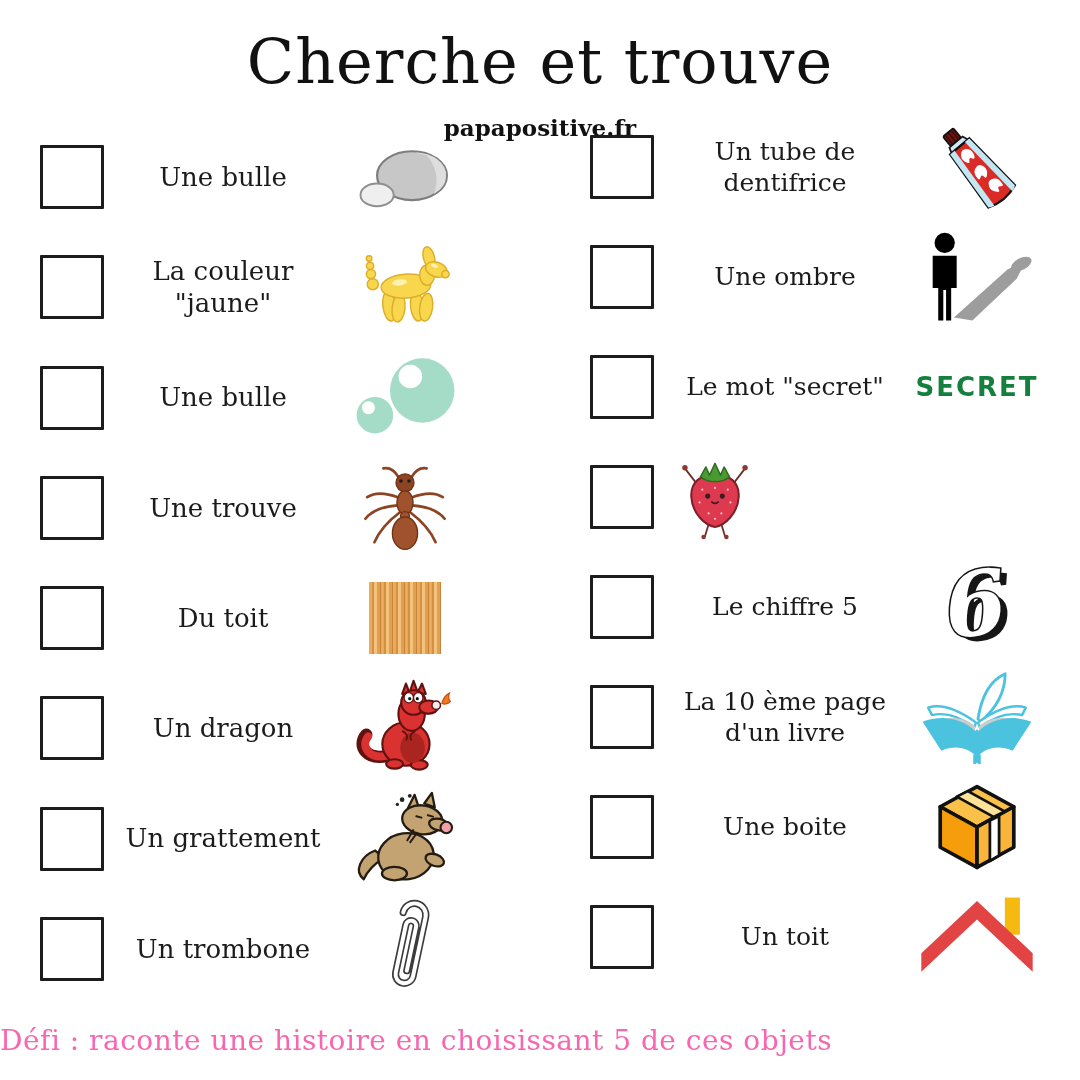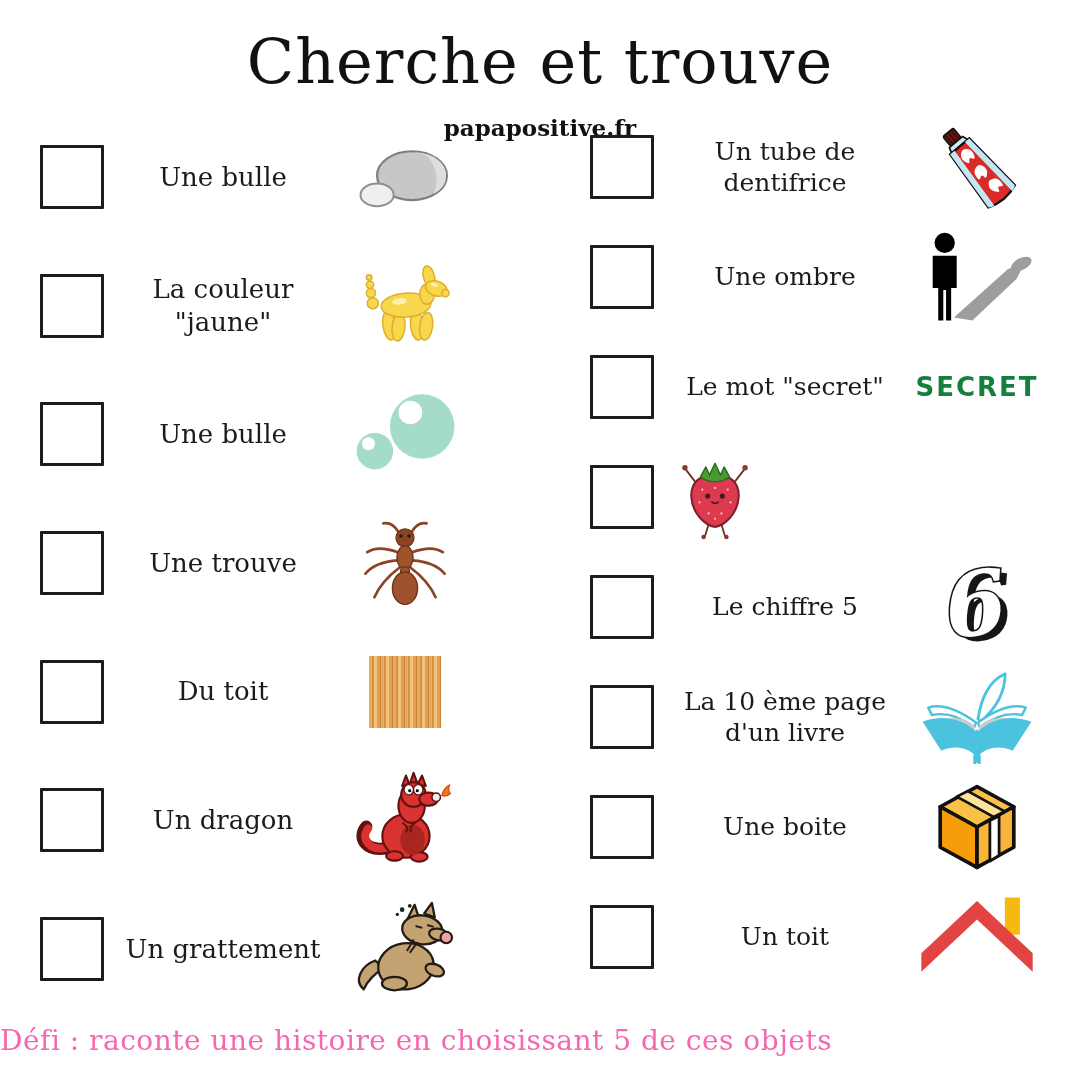--- a/index.html
+++ b/index.html
@@ -194,20 +194,32 @@
         <circle cx="98" cy="38" r="6" fill="#f2a0a8" stroke="#241c12" stroke-width="2.2"></circle>
         <path d="M66,26 l7,2 M78,25 l7,2" stroke="#241c12" stroke-width="2" fill="none"></path>
         <path d="M57,52 L64,40 M60,54 L68,43" stroke="#241c12" stroke-width="2" fill="none"></path>
         <circle cx="52" cy="9" r="2.4" fill="#222"></circle>
           <circle cx="60" cy="5" r="2" fill="#222"></circle>
           <circle cx="47" cy="14" r="1.7" fill="#222"></circle>
       </svg>
     </div>
   </div>
 
+  <div class="row">
+    <div class="checkbox"></div>
+    <div class="label">Un trombone</div>
+    <div class="icon">
+      <svg width="66" height="104" viewBox="0 0 60 100">
+        <g transform="rotate(12 30 50)">
+          <path d="M21,16 a11,11 0 0 1 22,0 l0 58 a8.5,8.5 0 0 1 -17,0 l0 -47 a5,5 0 0 1 10,0 l0 43" fill="none" stroke="#3c3c3c" stroke-width="7" stroke-linecap="round"></path>
+          <path d="M21,16 a11,11 0 0 1 22,0 l0 58 a8.5,8.5 0 0 1 -17,0 l0 -47 a5,5 0 0 1 10,0 l0 43" fill="none" stroke="#ffffff" stroke-width="3.8" stroke-linecap="round"></path>
+        </g>
+      </svg>
+    </div>
+  </div>
 
 </div>
 
 <div class="col col-right">
 
   <div class="row">
     <div class="checkbox"></div>
     <div class="label">Un tube de dentifrice</div>
     <div class="icon">
       <svg width="96" height="96" viewBox="0 0 100 100">

